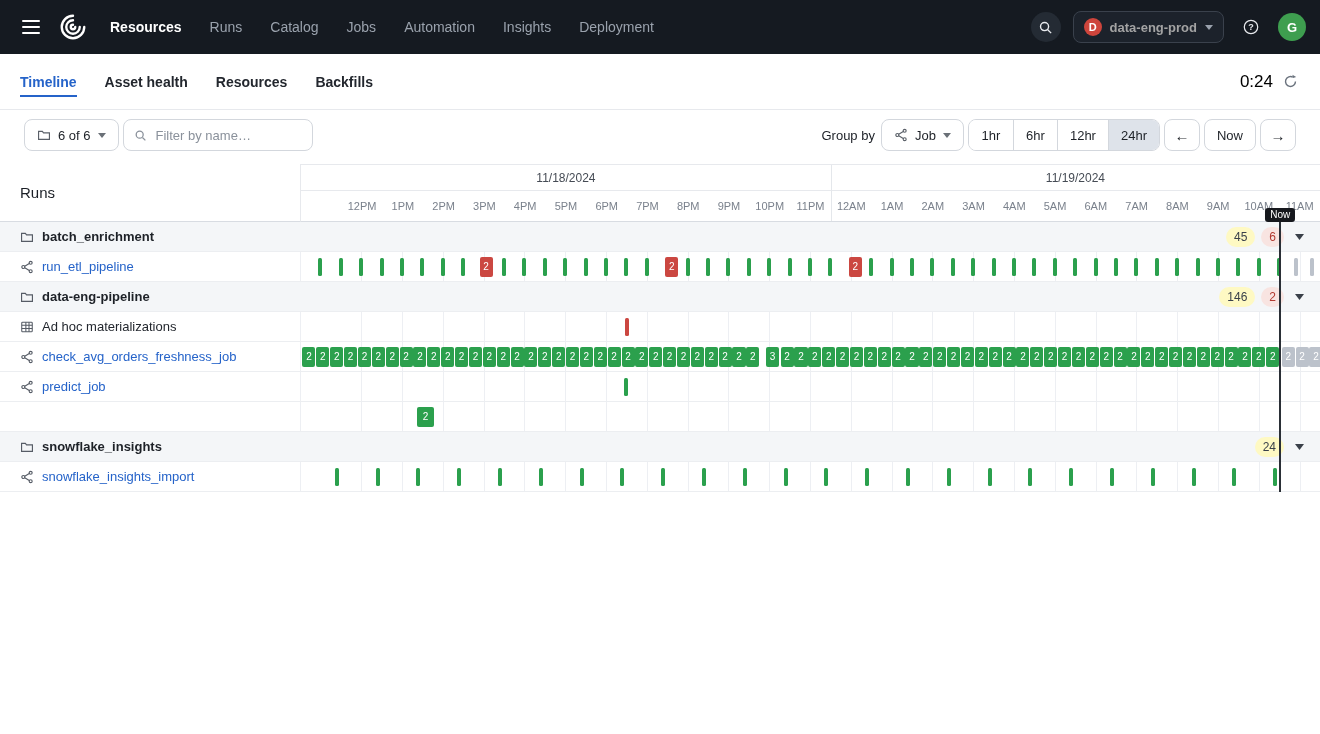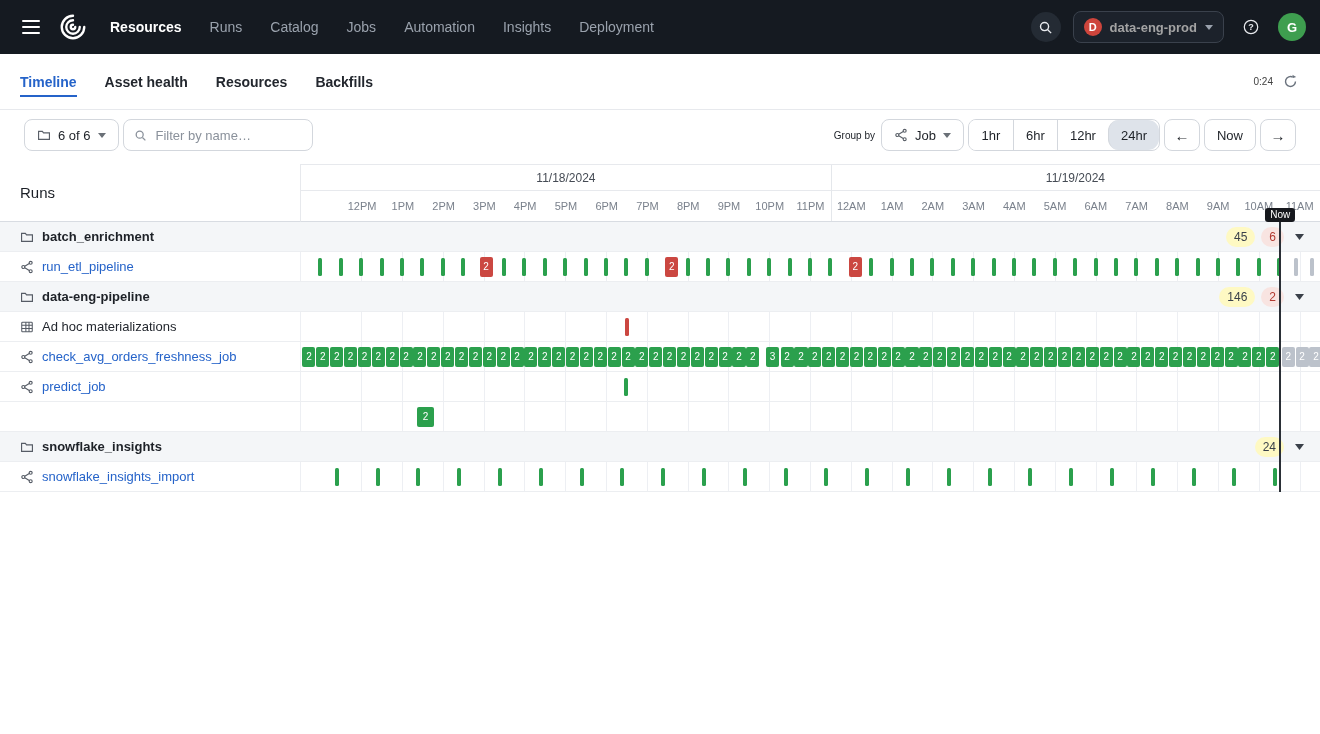--- a/index.html
+++ b/index.html
@@ -26,38 +26,38 @@
   .deploy-name { color:#a3a3a3; font-size:13px; font-weight:600; }
   .deploy-caret { color:#9AA2AD; display:flex; }
   .avatar { width:28px; height:28px; border-radius:50%; border:none; background:var(--avatar,#3E9E4F); color:#fff; font-size:13px; font-weight:700; display:flex; align-items:center; justify-content:center; cursor:pointer; }
 
   
   .tabbar { height:56px; display:flex; align-items:center; padding:0 20px; gap:28px; border-bottom:1px solid #E7E9ED; }
   .tab { position:relative; font-size:14px; font-weight:600; color:#23272E; cursor:pointer; }
   .tab.active { color:var(--accent,#2563C9);text-align:right; }
   .tab.active::after { content:""; position:absolute; left:0; right:0; bottom:-7px; height:2px; background:var(--accent,#2563C9); }
   .tab-right { margin-left:auto; display:flex; align-items:center; gap:8px; }
-  .countdown { font-size:10px; color:#404040; }
+  .countdown { font-size:17px; color:#000000; }
   .refresh-btn { background:none; border:none; color:#6A727D; cursor:pointer; display:flex; padding:2px; }
 
   
   .toolbar { height:50px; display:flex; align-items:center; padding:0 24px; gap:4px; }
   .btn { display:inline-flex; align-items:center; gap:7px; height:32px; padding:0 12px; border:1px solid #D3D7DD; border-radius:8px; background:#fff; font-size:13px; color:#1D2127; cursor:pointer; }
   .btn .ic { color:#5A6068; display:flex; }
   .btn .ct { color:#6A7077; display:flex; }
   .btn.square { width:36px; justify-content:center; padding:0; font-size:15px; }
   .input { display:flex; align-items:center; gap:7px; height:32px; border:1px solid #D3D7DD; border-radius:8px; padding:0 10px; width:190px; color:#8A919B; }
   .input input { border:none; outline:none; font-size:13px; width:100%; font-family:inherit; color:#1D2127; background:transparent; }
   .input input::placeholder { color:#8A919B; }
   .spacer { flex:1; }
-  .group-by { font-size:10px; color:#1B1F26; margin-right:2px; }
+  .group-by { font-size:13px; color:#1B1F26; margin-right:2px; }
   .segmented { display:inline-flex; border:1px solid #D3D7DD; border-radius:8px; overflow:hidden; height:32px; align-items:stretch; background:#fff; }
   .seg-btn { min-width:44px; border:none; border-left:1px solid #D3D7DD; background:#fff; font-size:13px; color:#1D2127; cursor:pointer; padding:0 12px; }
   .seg-btn:first-child { border-left:none; }
-  .seg-btn.active { background:#DEE3EA;border-radius:11px; }
+  .seg-btn.active { background:#DEE3EA; }
 
   
   .tl { margin-top:4px; }
   .tl-header { display:flex; height:58px; }
   .tl-corner { width:300px; flex:none; display:flex; align-items:center; padding-left:20px; font-size:15px; color:#1B1F26; border-bottom:1px solid #D8DCE2; }
   .tl-head-right { flex:1; position:relative; border-top:1px solid #E7E9ED; border-left:1px solid #E7E9ED; border-bottom:1px solid #D8DCE2; }
   .tl-dates { position:relative; height:26px; border-bottom:1px solid #E7E9ED; }
   .date-cell { position:absolute; top:0; bottom:0; display:flex; align-items:center; justify-content:center; font-size:12px; color:#454B54; }
   .head-vdiv { position:absolute; top:0; bottom:0; width:1px; background:#E4E7EB; }
   .tl-ticks { position:relative; height:30px; }

